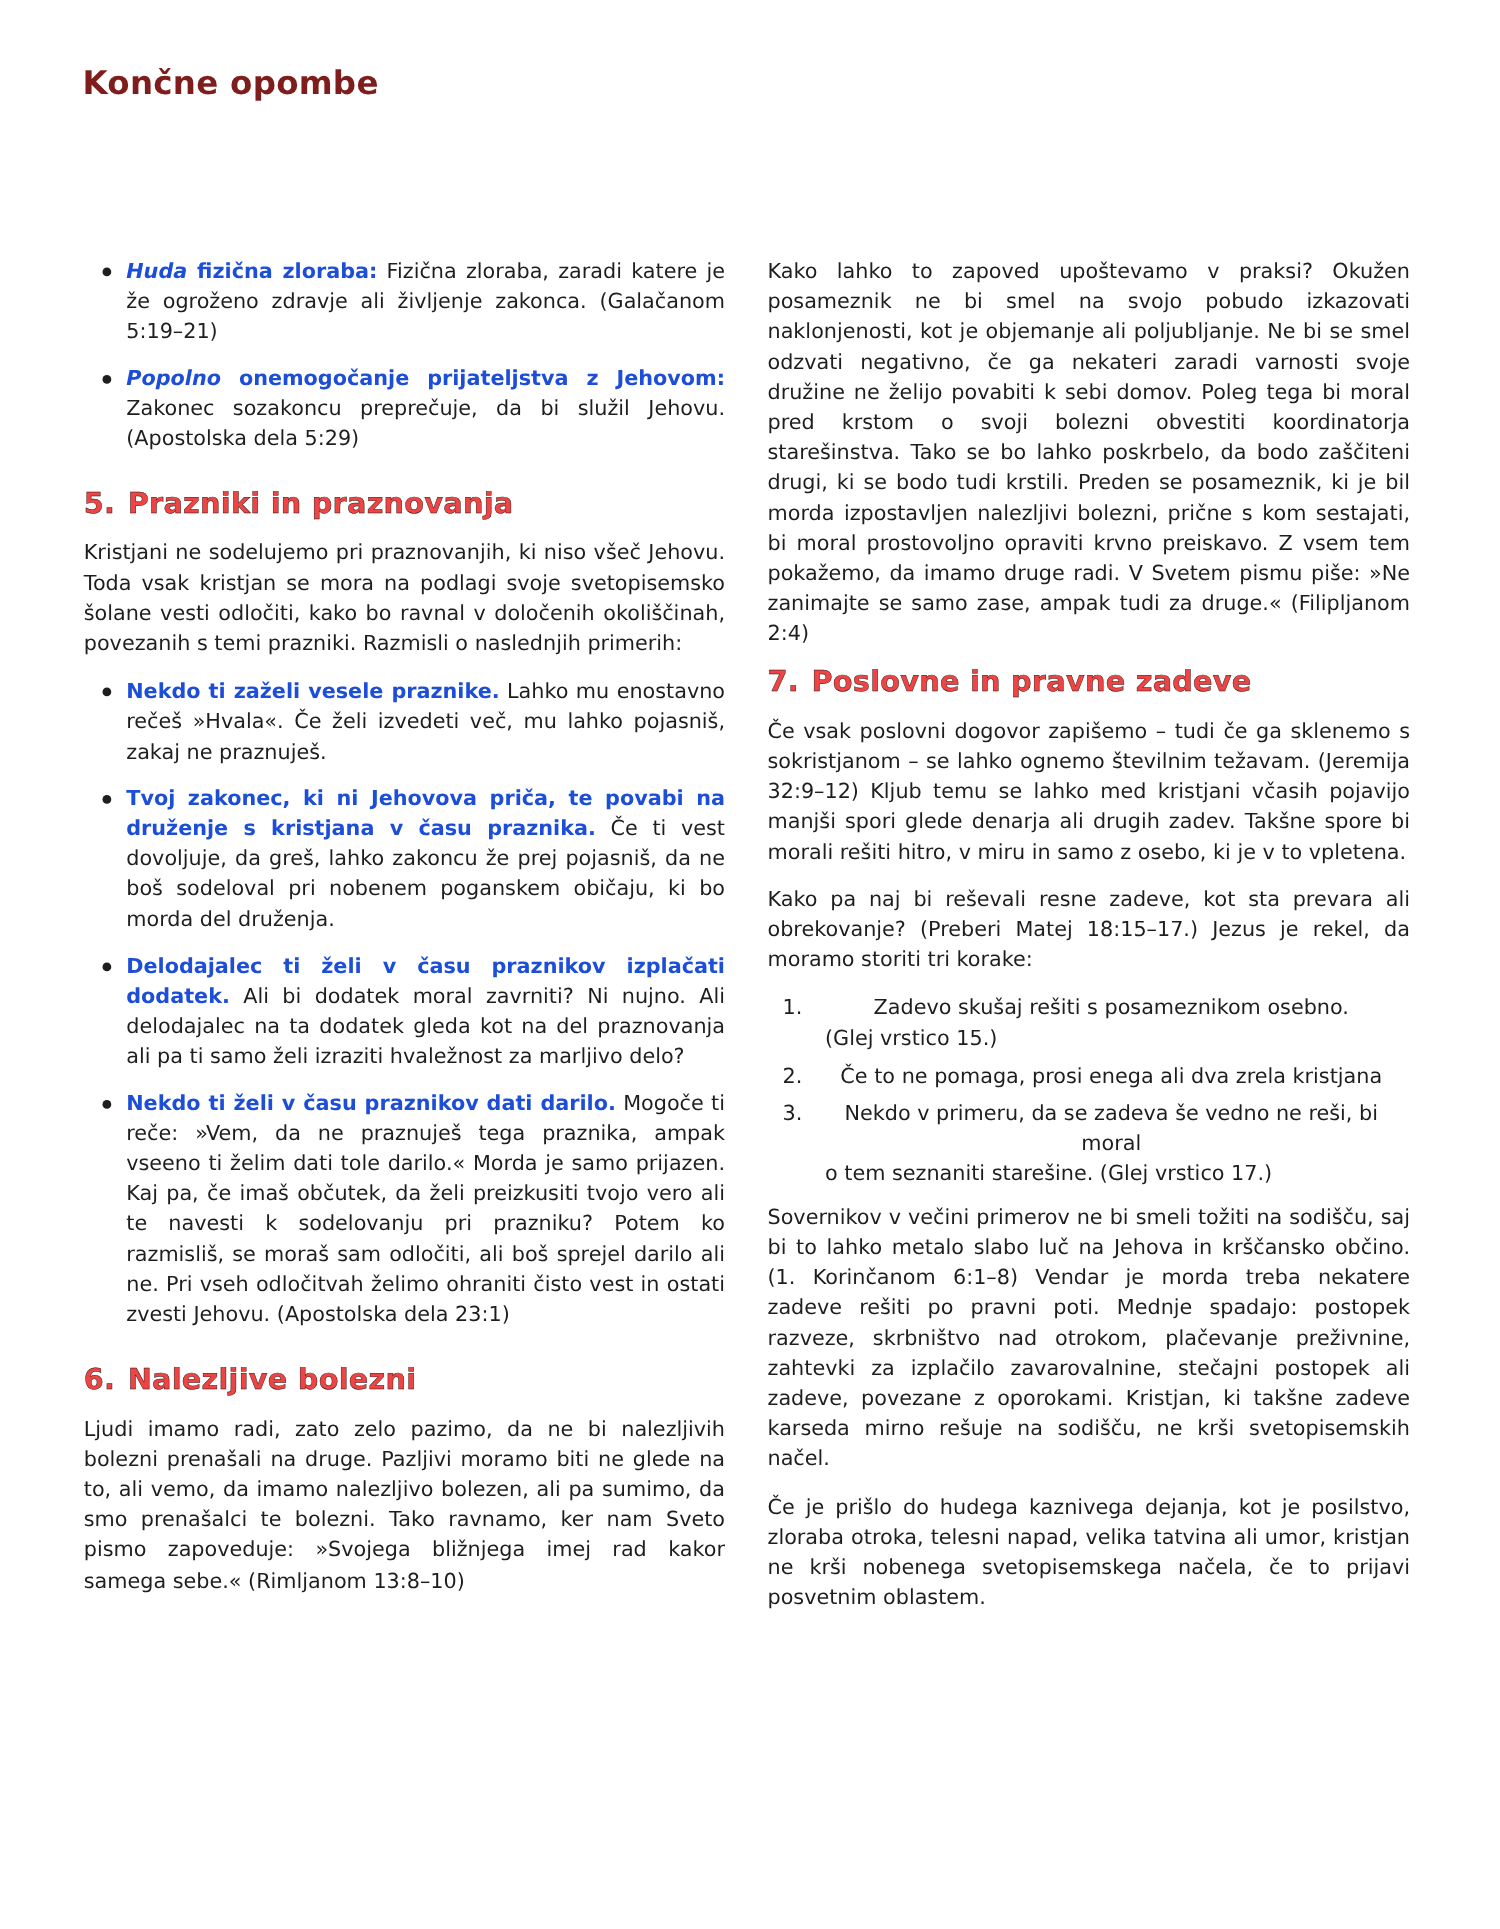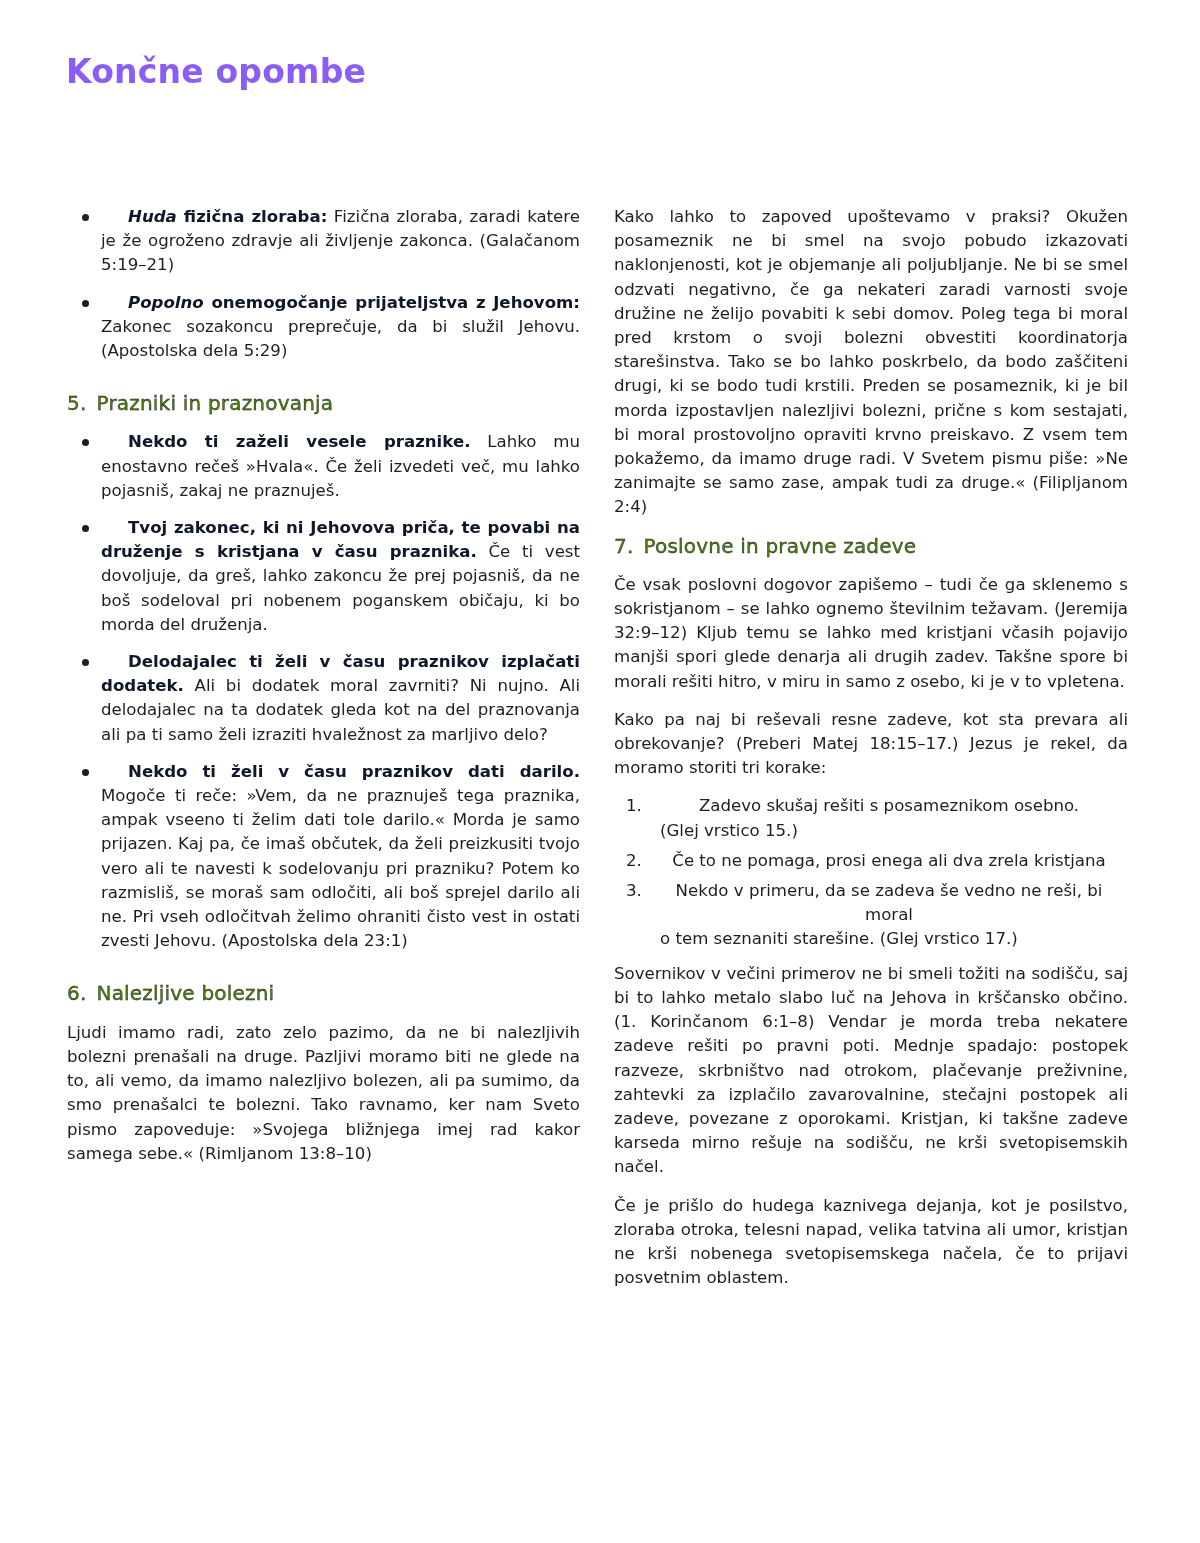--- a/index.html
+++ b/index.html
@@ -1,30 +1,30 @@
 <!DOCTYPE html>
 <html><head>
 <meta charset="utf-8">
 <style>
   html, body { margin: 0; padding: 0; background: #ffffff; }
   body { width: 1200px; height: 1543px; position: relative; overflow: hidden;
          font-family: "DejaVu Sans", "Liberation Sans", sans-serif; color: #1e1e1e; }
-  .page-title { position: absolute; left: 66px; top: 52px; font-size: 33px; font-weight: bold;
-                color: #8b5cf6; letter-spacing: 0.2px; margin: 0; }
+  .page-title { position: absolute; left: 66px; top: 52px; font-size: 26px; font-weight: bold;
+                color: #7f1d1d; letter-spacing: 0.2px; margin: 0; }
   .col { position: absolute; top: 205px; width: 513px; font-size: 16.6px; line-height: 24.2px; }
   .col-left { left: 67px; }
   .col-right { left: 614px; width: 514px; }
   p { margin: 0 0 14px 0; text-align: justify; }
   .bullets { list-style: none; margin: 0 0 14px 0; padding: 0; }
   .bullets li { position: relative; padding-left: 34px; margin-bottom: 13px; text-align: justify; }
   .bullets li .dot { position: absolute; left: 15px; top: 9px; width: 7px; height: 7px;
                      border-radius: 50%; background: #1e1e1e; }
-  .bullets li b { color: #0f172a; margin-left: 27px; }
+  .bullets li b { color: #1d4ed8; }
   .bullets li b i { font-style: italic; }
-  h2 { font-size: 20px; font-weight: normal; margin: 28px 0 15px 0; color: #4d7c0f;
+  h2 { font-size: 23px; font-weight: bold; margin: 28px 0 15px 0; color: #ef4444;
        -webkit-text-stroke: 0.35px #111; letter-spacing: 0.2px; }
   h2 .num { margin-right: 10px; }
   .numlist { list-style: none; margin: 0 0 10px 0; padding: 0; }
   .numlist li { position: relative; padding-left: 36px; margin-bottom: 6px; }
   .numlist li .n { position: absolute; left: 12px; top: 0; }
   .numlist li .t1 { display: block; text-align: center; }
   .numlist li .t2 { display: block; padding-left: 10px; }
 </style>
 </head>
 <body>
@@ -37,20 +37,21 @@
       <span class="dot"></span>
       <b><i>Huda</i><span> fizična zloraba:</span></b><span> Fizična zloraba, zaradi katere je že ogroženo zdravje ali življenje zakonca. (Galačanom 5:19–21)</span>
     </li>
     <li>
       <span class="dot"></span>
       <b><i>Popolno</i><span> onemogočanje prijateljstva z Jehovom:</span></b><span> Zakonec sozakoncu preprečuje, da bi služil Jehovu. (Apostolska dela 5:29)</span>
     </li>
   </ul>
 
   <h2><span class="num">5.</span><span>Prazniki in praznovanja</span></h2>
+  <p>Kristjani ne sodelujemo pri praznovanjih, ki niso všeč Jehovu. Toda vsak kristjan se mora na podlagi svoje svetopisemsko šolane vesti odločiti, kako bo ravnal v določenih okoliščinah, povezanih s temi prazniki. Razmisli o naslednjih primerih:</p>
 
   <ul class="bullets">
     <li>
       <span class="dot"></span>
       <b>Nekdo ti zaželi vesele praznike.</b><span> Lahko mu enostavno rečeš »Hvala«. Če želi izvedeti več, mu lahko pojasniš, zakaj ne praznuješ.</span>
     </li>
     <li>
       <span class="dot"></span>
       <b>Tvoj zakonec, ki ni Jehovova priča, te povabi na druženje s kristjana v času praznika.</b><span> Če ti vest dovoljuje, da greš, lahko zakoncu že prej pojasniš, da ne boš sodeloval pri nobenem poganskem običaju, ki bo morda del druženja.</span>
     </li>

